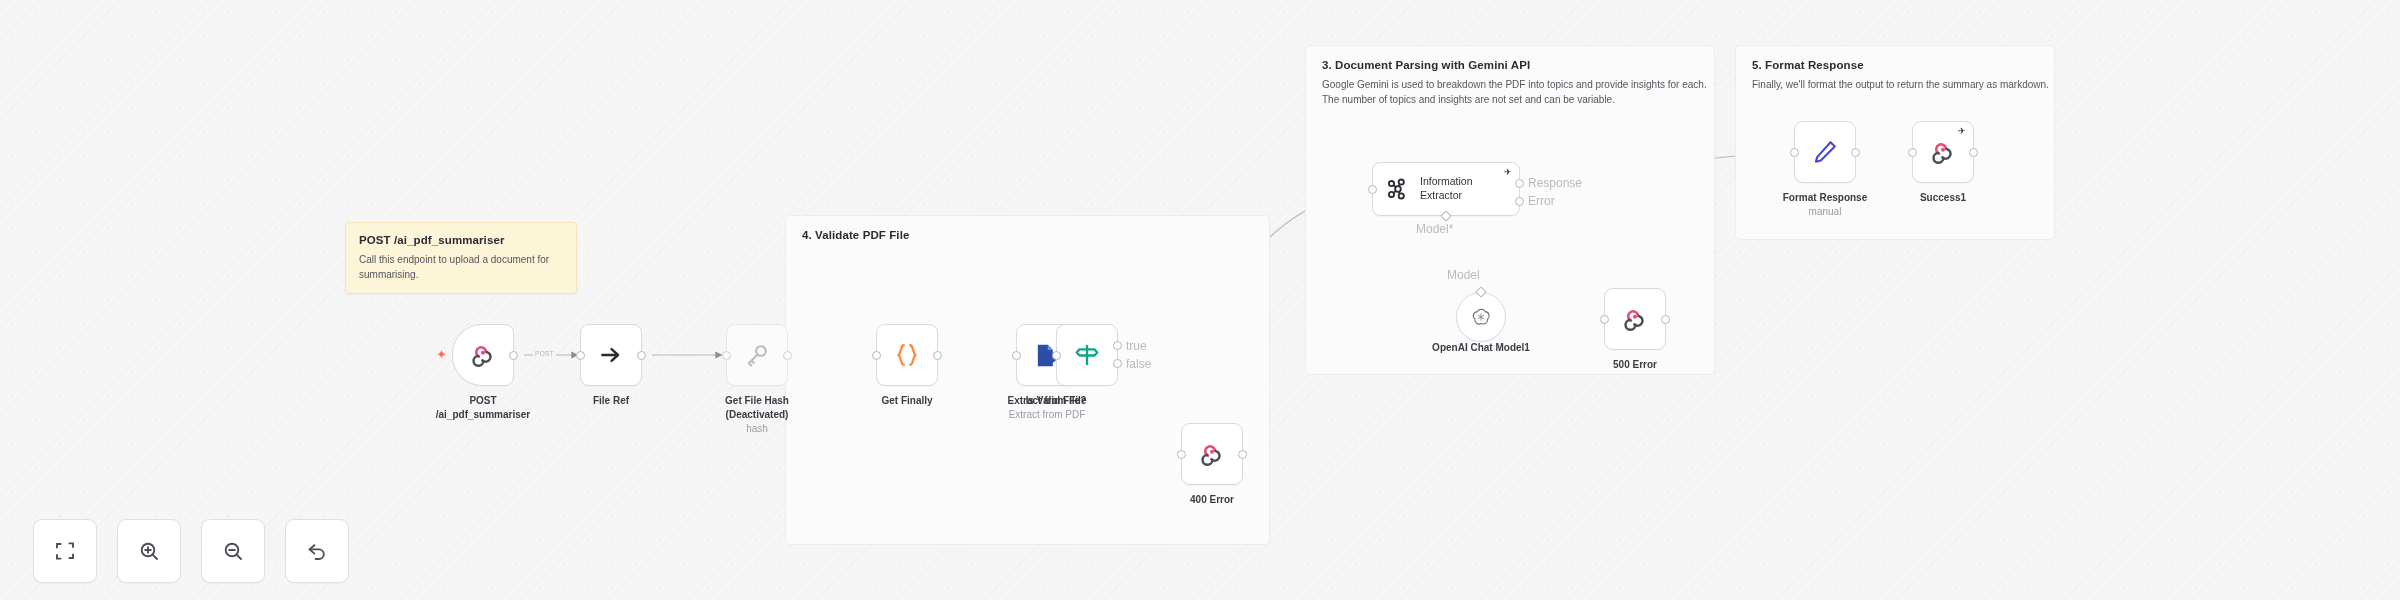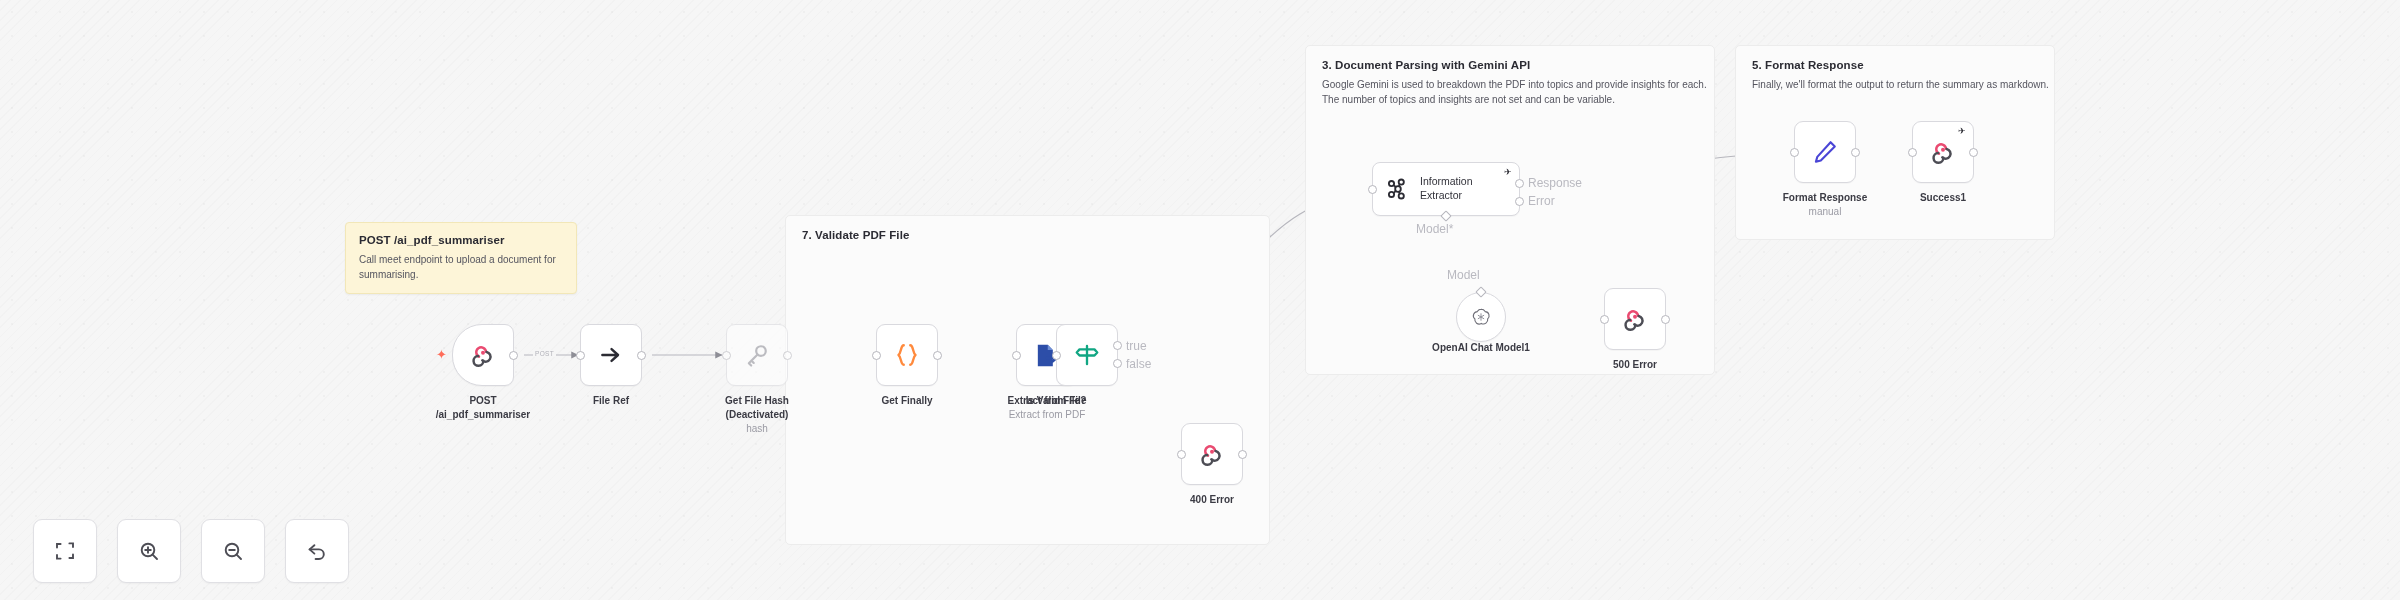--- a/index.html
+++ b/index.html
@@ -143,25 +143,25 @@
       <path d="M1856,152 L1908,152" marker-end="url(#ah)"></path>
     </g>
 
     <g stroke="#c6c6cc" stroke-width="1.2" fill="none" stroke-dasharray="4 3">
       <path d="M1400,228 C1410,252 1430,272 1450,288"></path>
     </g>
   </svg>
 
   <div class="sticky yellow" style="left:345px;top:222px;width:232px;">
     <div class="s-title">POST /ai_pdf_summariser</div>
-    <div class="s-body">Call meet endpoint to upload a document for summarising.</div>
+    <div class="s-body">Call this endpoint to upload a document for summarising.</div>
   </div>
 
   <div class="sticky plain" style="left:785px;top:215px;width:485px;height:330px;">
-    <div class="s-title">7. Validate PDF File</div>
+    <div class="s-title">4. Validate PDF File</div>
   </div>
 
   <div class="sticky plain" style="left:1305px;top:45px;width:410px;height:330px;">
     <div class="s-title">3. Document Parsing with Gemini API</div>
     <div class="s-body" style="width:390px;">Google Gemini is used to breakdown the PDF into topics and provide insights for each. The number of topics and insights are not set and can be variable.</div>
   </div>
 
   <div class="sticky plain" style="left:1735px;top:45px;width:320px;height:195px;">
     <div class="s-title">5. Format Response</div>
     <div class="s-body" style="width:300px;">Finally, we'll format the output to return the summary as markdown.</div>

